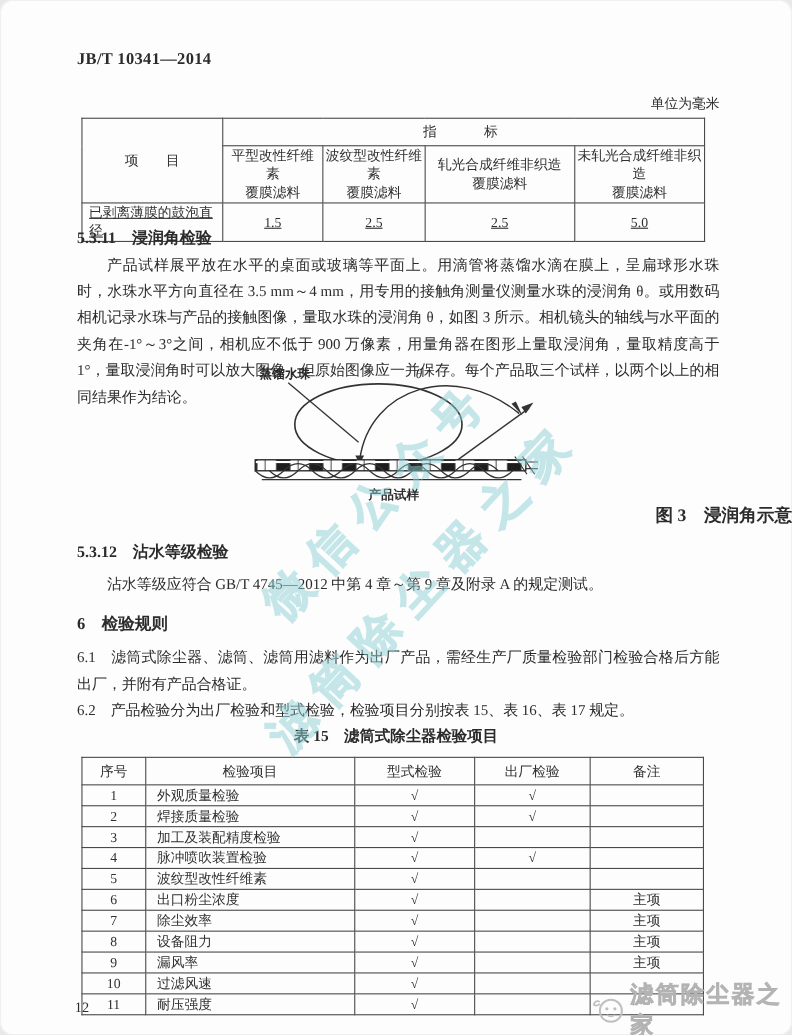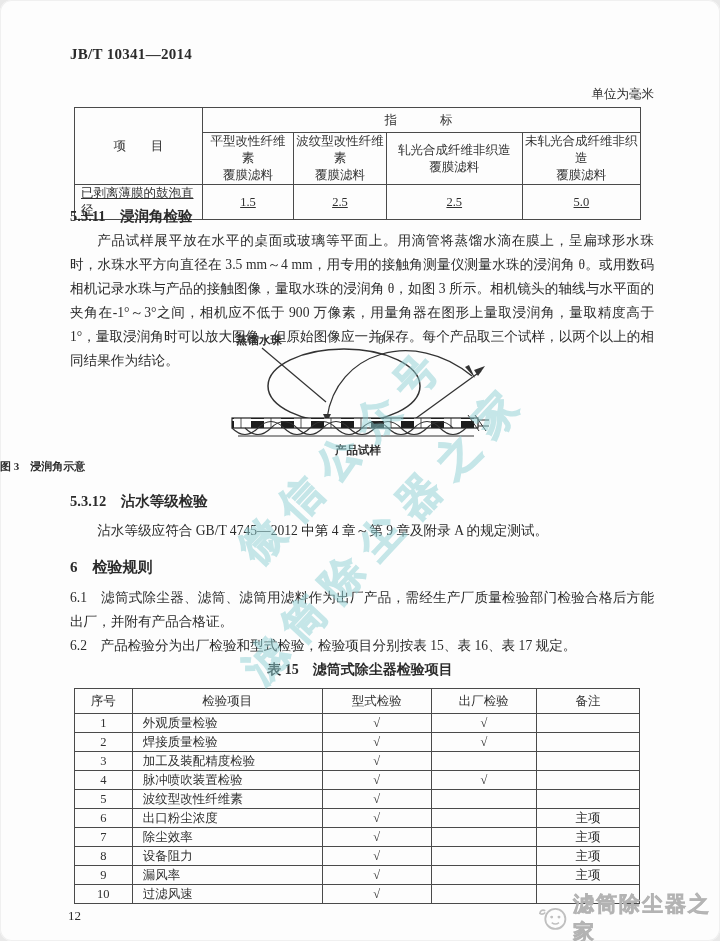--- a/index.html
+++ b/index.html
@@ -21,21 +21,21 @@
   #table14 .h-group{height:25px; letter-spacing:6px;}
   #table14 .h-sub{height:46px; line-height:17px;}
   #table14 .r-data{height:21px;text-decoration:underline;}
   #table15{left:74px; top:688px; width:566px;}
   #table15 th{height:24px;}
   #table15 td{height:18px;}
   #table15 td.item{text-align:left; padding-left:10px;}
   .sec-head{left:70px; font-weight:bold; font-size:14.5px;}
   .body-par{left:70px; width:584px; font-size:13.6px; line-height:24px; text-align:justify;}
   .indent{text-indent:2em;}
-  .fig-caption{left:0; top:459px; width:100%; text-align:left; font-weight:bold; font-size:11px;}
+  .fig-caption{left:0; top:459px; width:100%; text-align:right; font-weight:bold; font-size:16px;}
   .t15-title{left:0; top:661px; width:100%; text-align:center; font-weight:bold; font-size:14px;}
   .page-num{left:68px; top:908px; font-size:13px;}
   .footer-brand{left:538px; top:890px; display:flex; align-items:center; gap:4px;}
   .footer-brand .brand-text{
     font-size:21px; font-weight:bold; color:#c3c3c3; letter-spacing:2px;
     -webkit-text-stroke:0.6px #b3b3b3;
   }
   .watermark{
     position:absolute; white-space:nowrap; pointer-events:none; z-index:6;
     font-weight:bold; transform-origin:0 50%; transform:rotate(-47deg);
@@ -235,20 +235,27 @@
     </tr>
 
     <tr>
       <td>10</td>
       <td class="item">过滤风速</td>
       <td>√</td>
       <td></td>
       <td></td>
     </tr>
 
+    <tr>
+      <td>11</td>
+      <td class="item">耐压强度</td>
+      <td>√</td>
+      <td></td>
+      <td></td>
+    </tr>
   </tbody>
   </table>
 
   <div class="watermark" style="left: 248px; top: 528px; font-size: 42px; color: rgb(142, 208, 212);">微信公众号</div>
   <div class="watermark" style="left: 252px; top: 648px; font-size: 42px; color: rgb(142, 208, 212);">滤筒除尘器之家</div>
 
   <div class="abs page-num">12</div>
   <div class="abs footer-brand">
     <svg width="34" height="32" viewBox="0 0 34 32">
       <circle cx="19" cy="17" r="11" fill="none" stroke="#c0c0c0" stroke-width="2"></circle>

